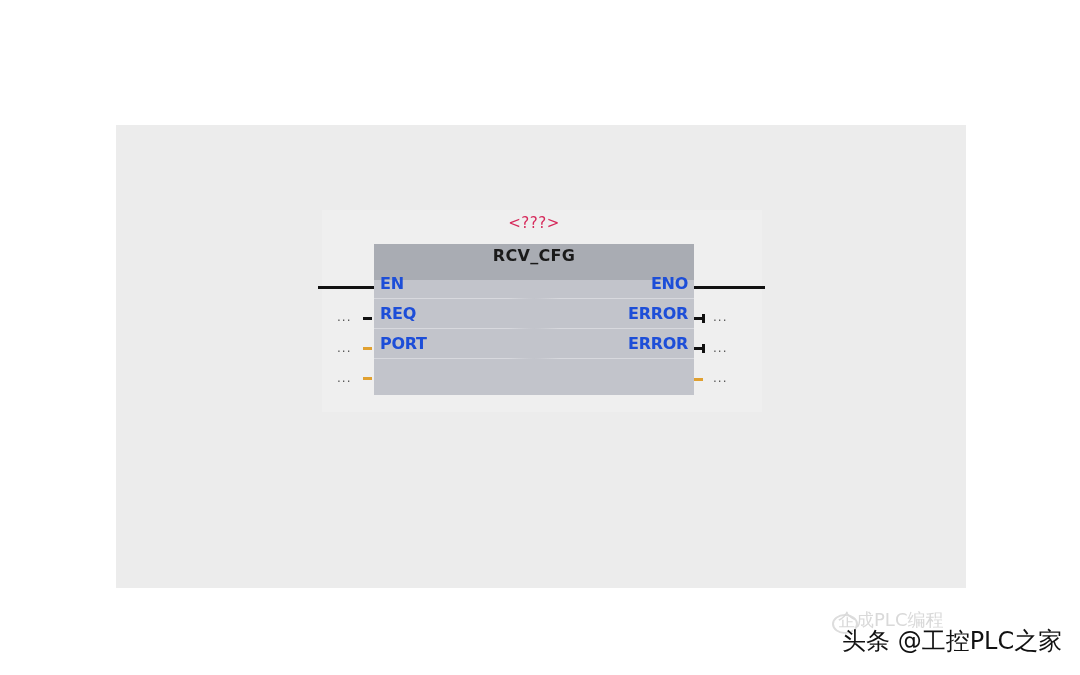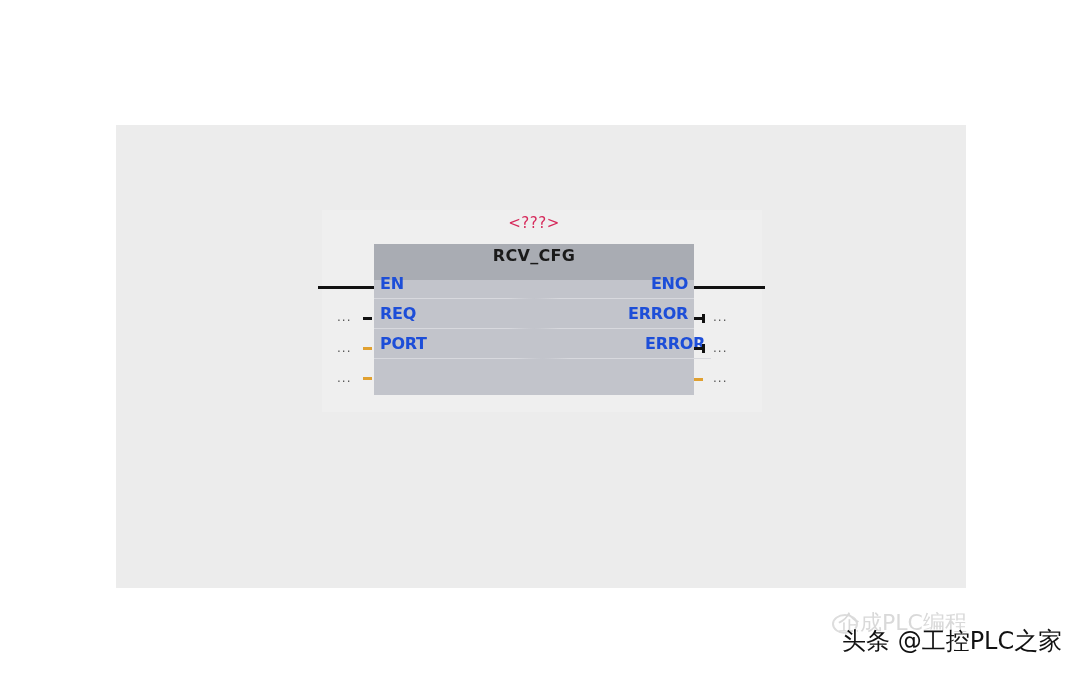--- a/index.html
+++ b/index.html
@@ -120,21 +120,21 @@
       color: #111111;
       font-family: "DejaVu Sans", sans-serif;
       text-shadow: 1px 1px 0 #ffffff, -1px -1px 0 #ffffff;
       white-space: nowrap;
       margin-left: 38px;
     }
     .watermark-faint {
       position: absolute;
       left: 838px;
       top: 608px;
-      font-size: 22px;
+      font-size: 18px;
       color: #d9d9d9;
       font-family: "DejaVu Sans", sans-serif;
       white-space: nowrap;
     }
     .wechat-icon {
       position: absolute;
       left: 832px;
       top: 614px;
       width: 22px;
       height: 16px;
@@ -161,21 +161,21 @@
     <span class="pin-label pin-out" style="line-height:31px;">ENO</span>
     <div class="sep"></div>
   </div>
 
   <div class="row" style="top:55px;">
     <span class="pin-label pin-in">REQ</span>
     <span class="pin-label pin-out">ERROR</span>
     <div class="sep"></div>
   </div>
 
-  <div class="row" style="top:85px;padding-left:17px;">
+  <div class="row" style="top:85px;">
     <span class="pin-label pin-in">PORT</span>
     <span class="pin-label pin-out">ERROR</span>
     <div class="sep"></div>
   </div>
 
 </div>
 
 <span class="dots" style="left:337px; top:310px;">...</span>
 <div class="stub bool" style="left:363px; top:317px;"></div>
 

